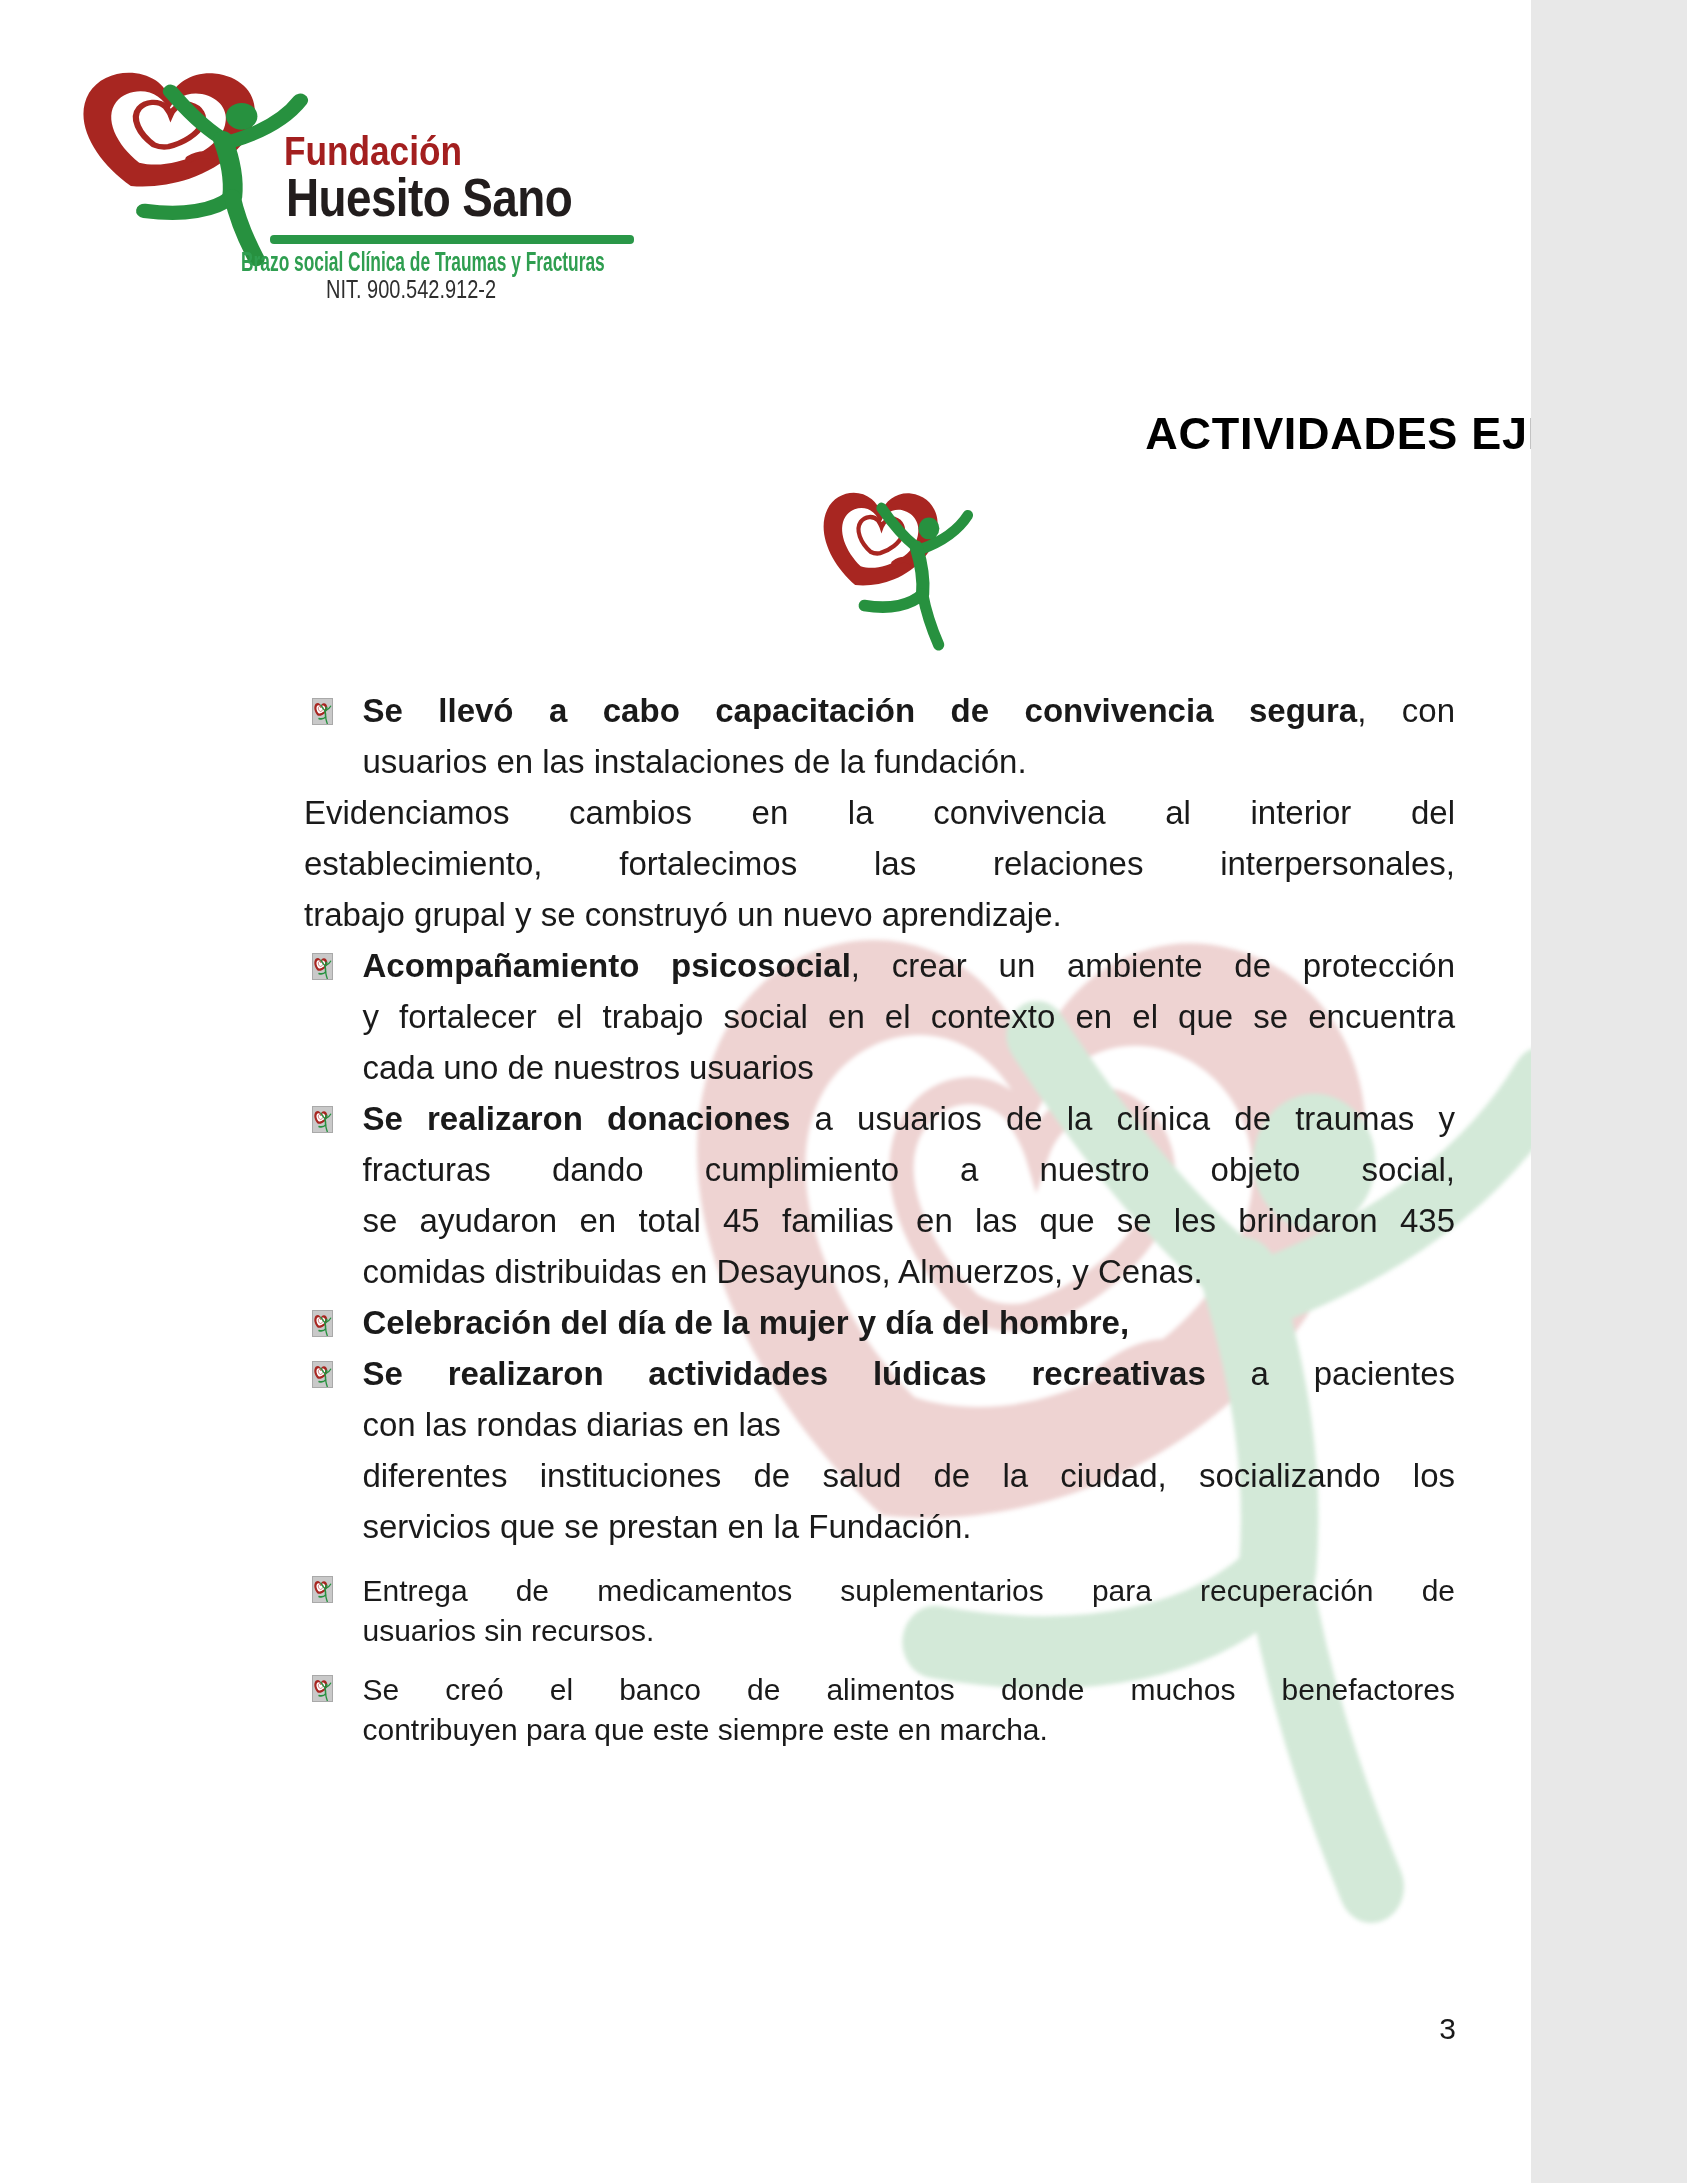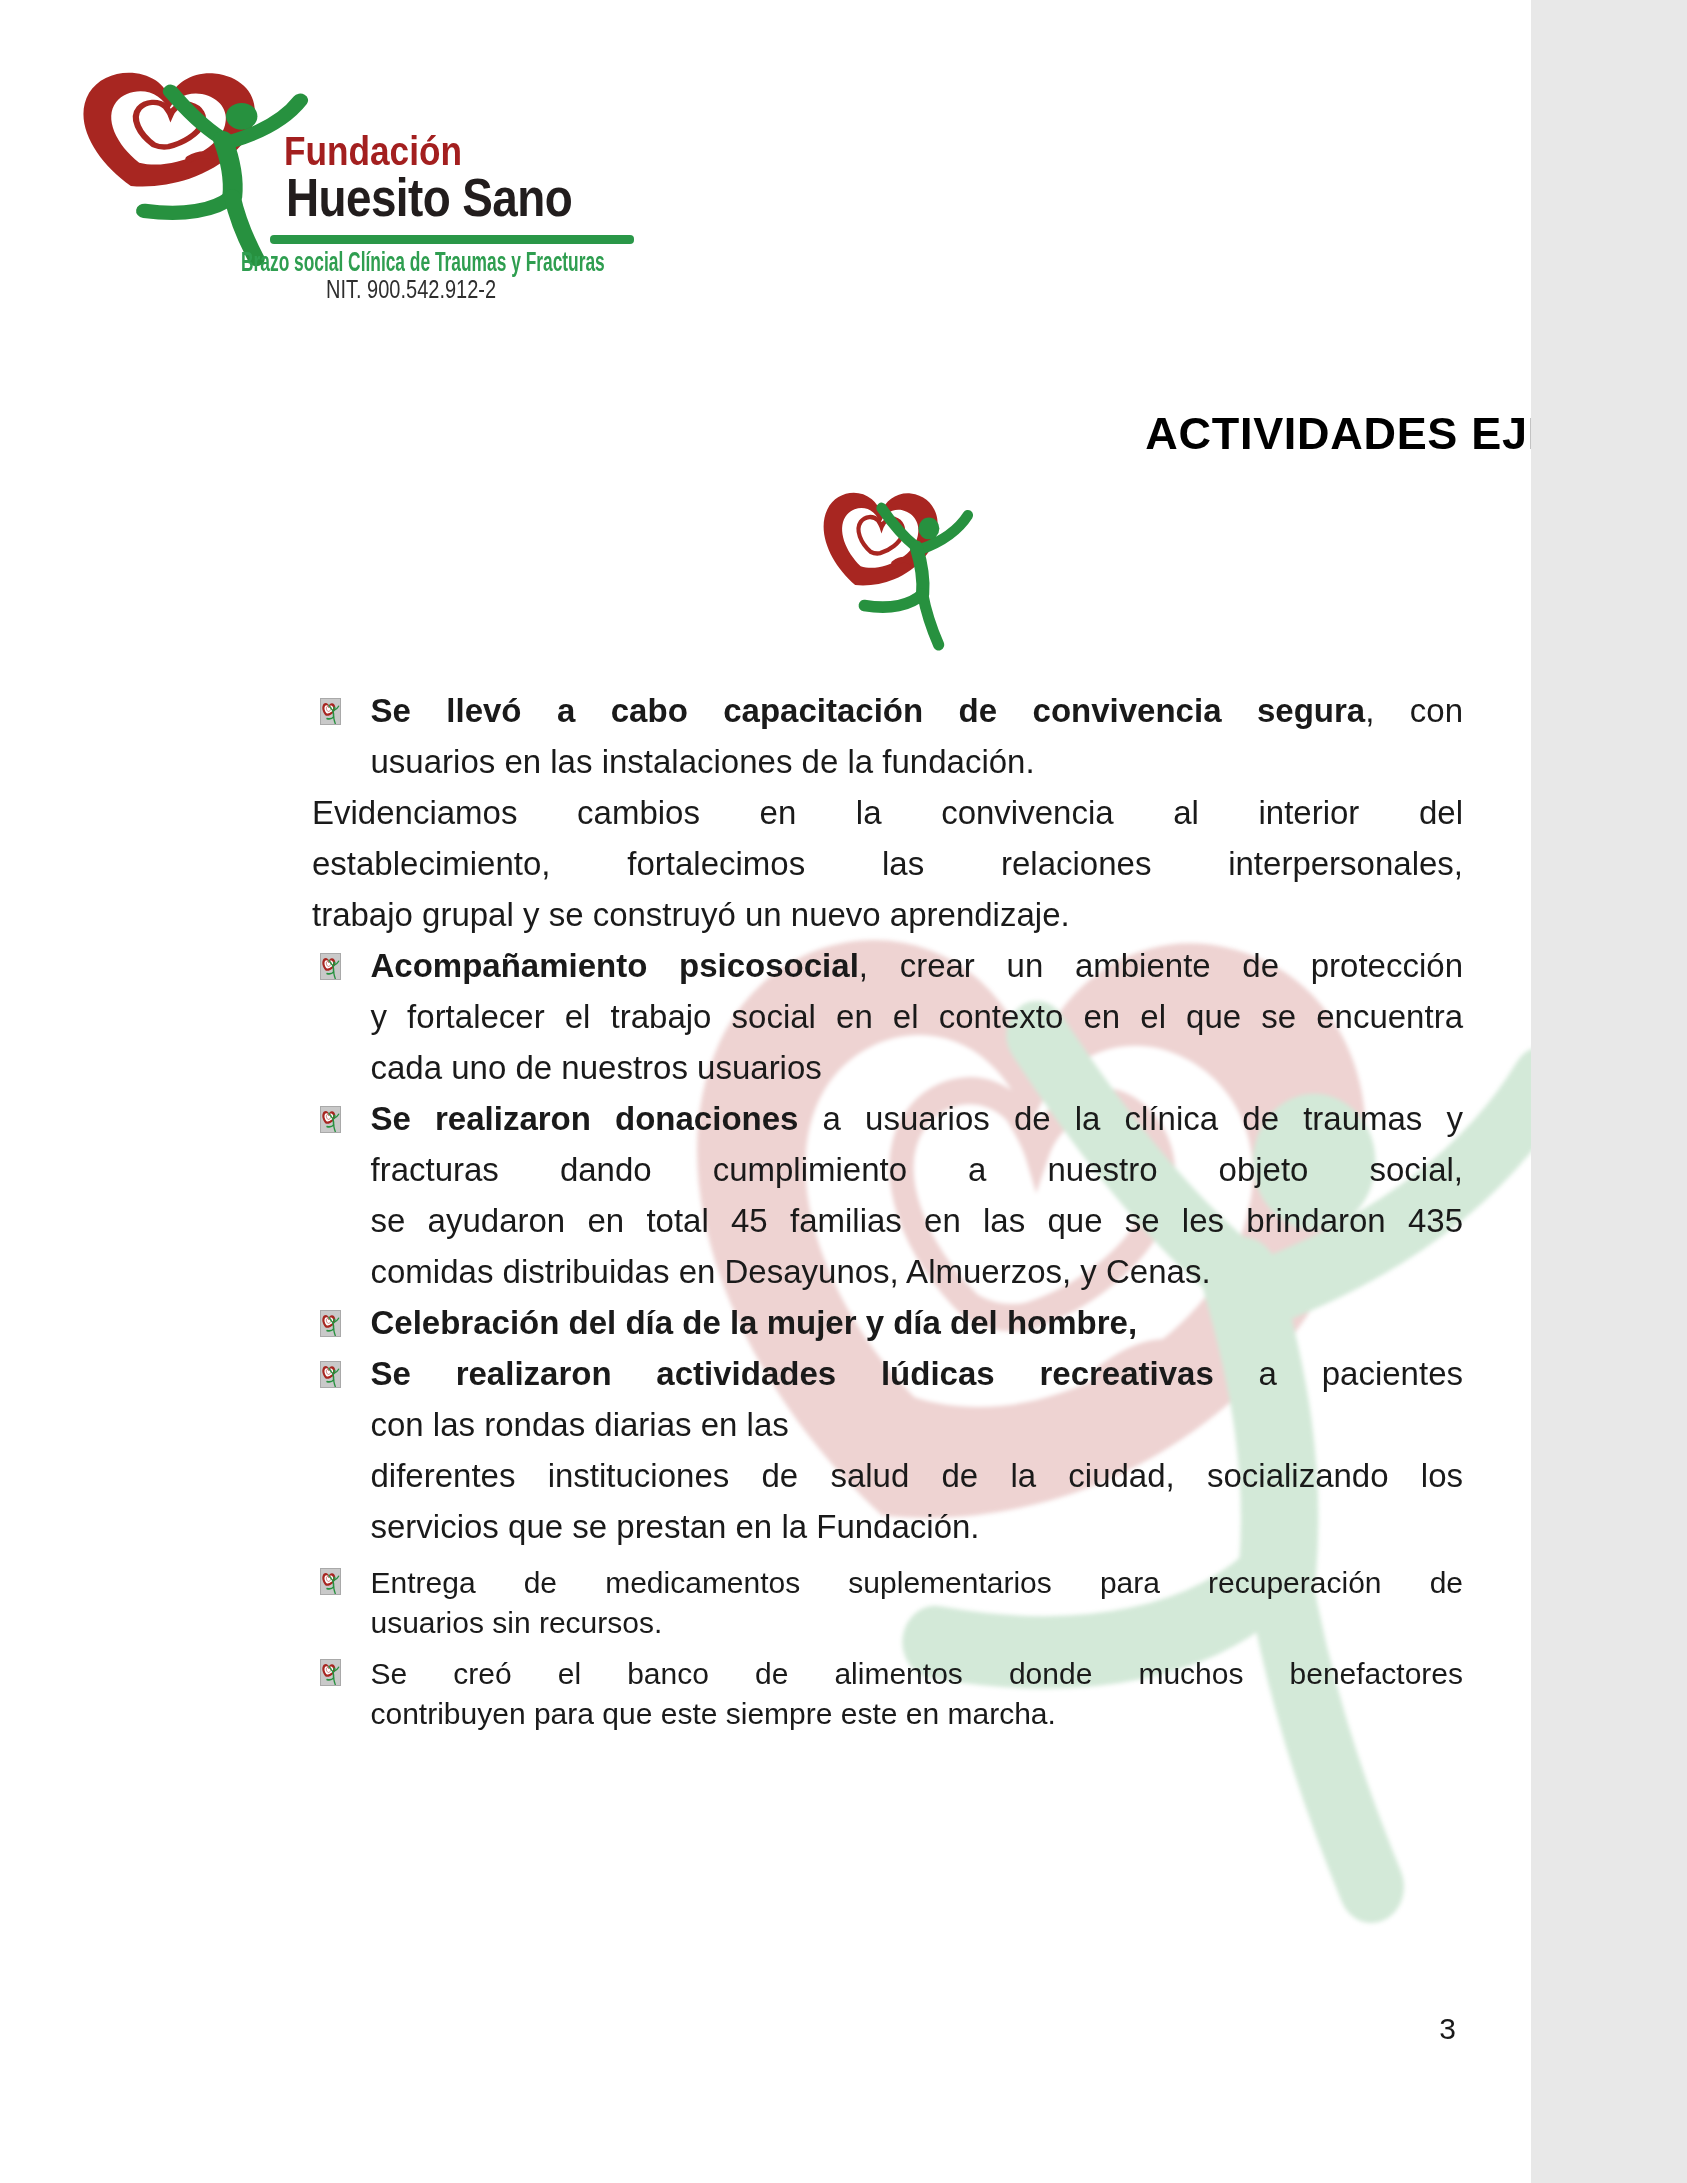--- a/index.html
+++ b/index.html
@@ -20,30 +20,30 @@
     transform:scaleX(.80);transform-origin:left top;white-space:nowrap;}
   
   .doc-title{position:absolute;left:0;top:410px;width:1687px;text-align:right;
     font-size:45px;font-weight:bold;line-height:48px;letter-spacing:0.7px;}
   .doc-title .shift{position:relative;left:93px;}
   .center-logo{position:absolute;left:812px;top:463px;width:167px;height:189px;filter:blur(0.7px);}
   
   .watermark{position:absolute;left:629px;top:754px;width:979px;height:1178px;
     filter:blur(2px);pointer-events:none;}
   
-  .content{position:absolute;left:312px;top:685px;width:1151px;}
+  .content{position:absolute;left:304px;top:685px;width:1151px;}
   .item{display:flex;align-items:flex-start;}
   .item.bullet{padding-left:8px;}
   .marker{flex:none;width:20.5px;height:27px;margin:13.2px 30px 0 0;background:#c9c9c9;
     border:0.7px solid #a9a9a9;box-sizing:border-box;overflow:hidden;}
   .marker svg{display:block;width:19px;height:26px;}
   .item.tight .marker{margin-top:5.3px;}
   .text{flex:1;font-size:33px;line-height:51px;}
   .item.tight .text{font-size:30px;line-height:40px;}
-  .item.tight{margin-top:11px;justify-content:space-between;}
+  .item.tight{margin-top:19px;justify-content:space-between;}
   .line{text-align:left;}
   .line.just{text-align:justify;text-align-last:justify;}
   .b{font-weight:bold;}
   
   .page-num{position:absolute;left:0;top:2012px;width:1456px;text-align:right;
     font-size:30px;line-height:34px;color:#1a1a1a;}
   .defs-holder{position:absolute;width:0;height:0;overflow:hidden;}
 </style>
 </head>
 <body>

